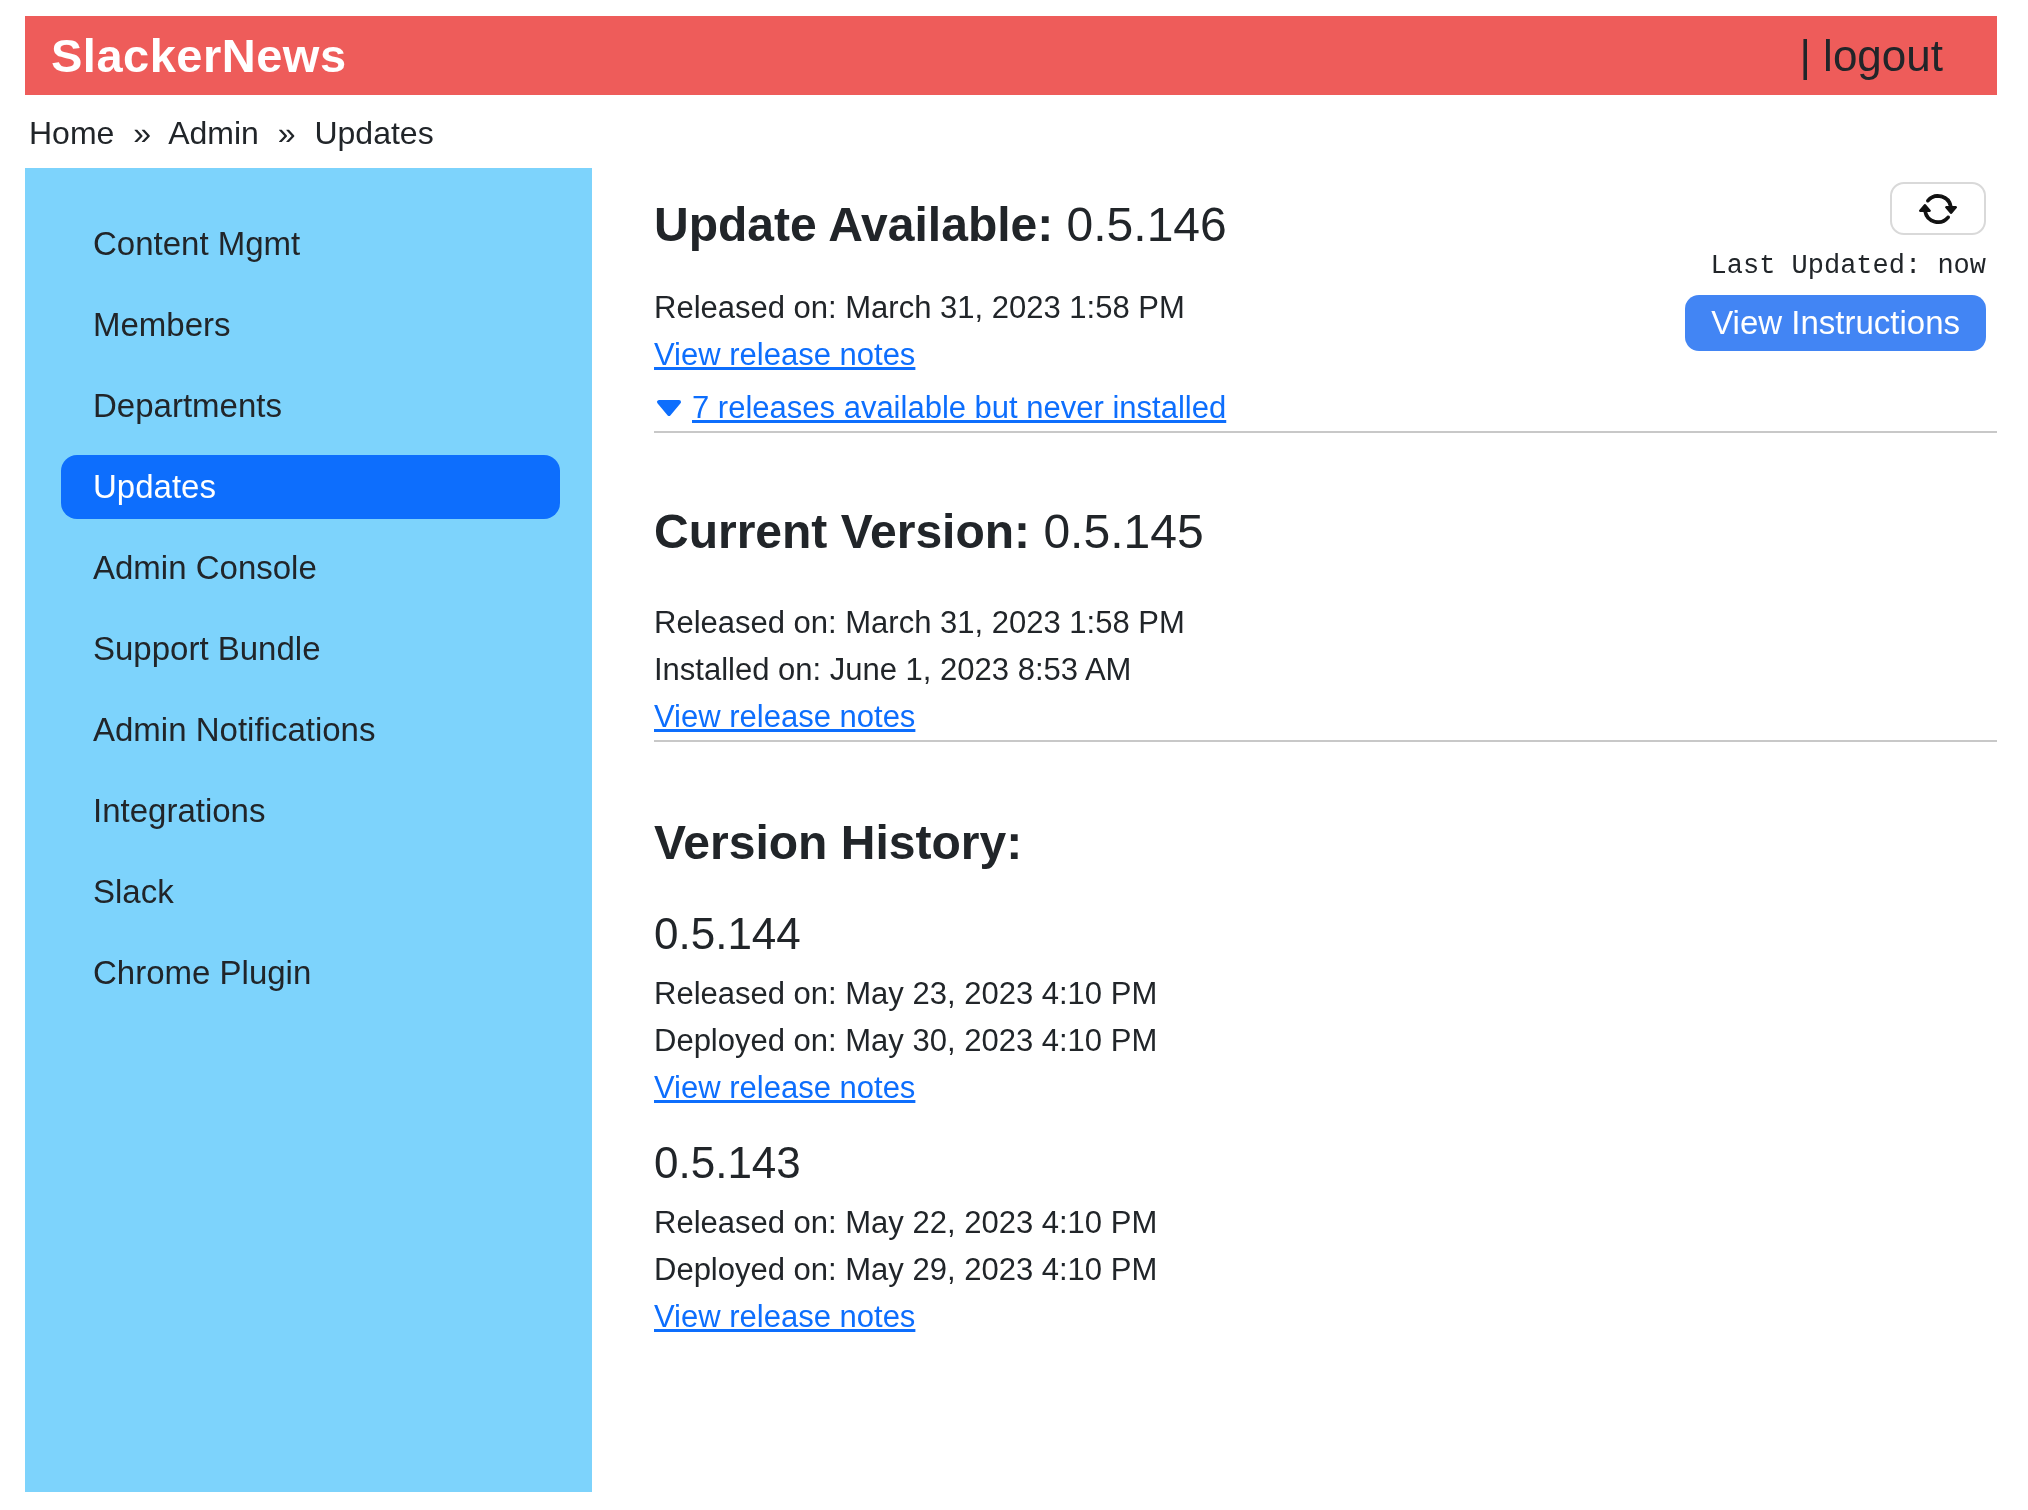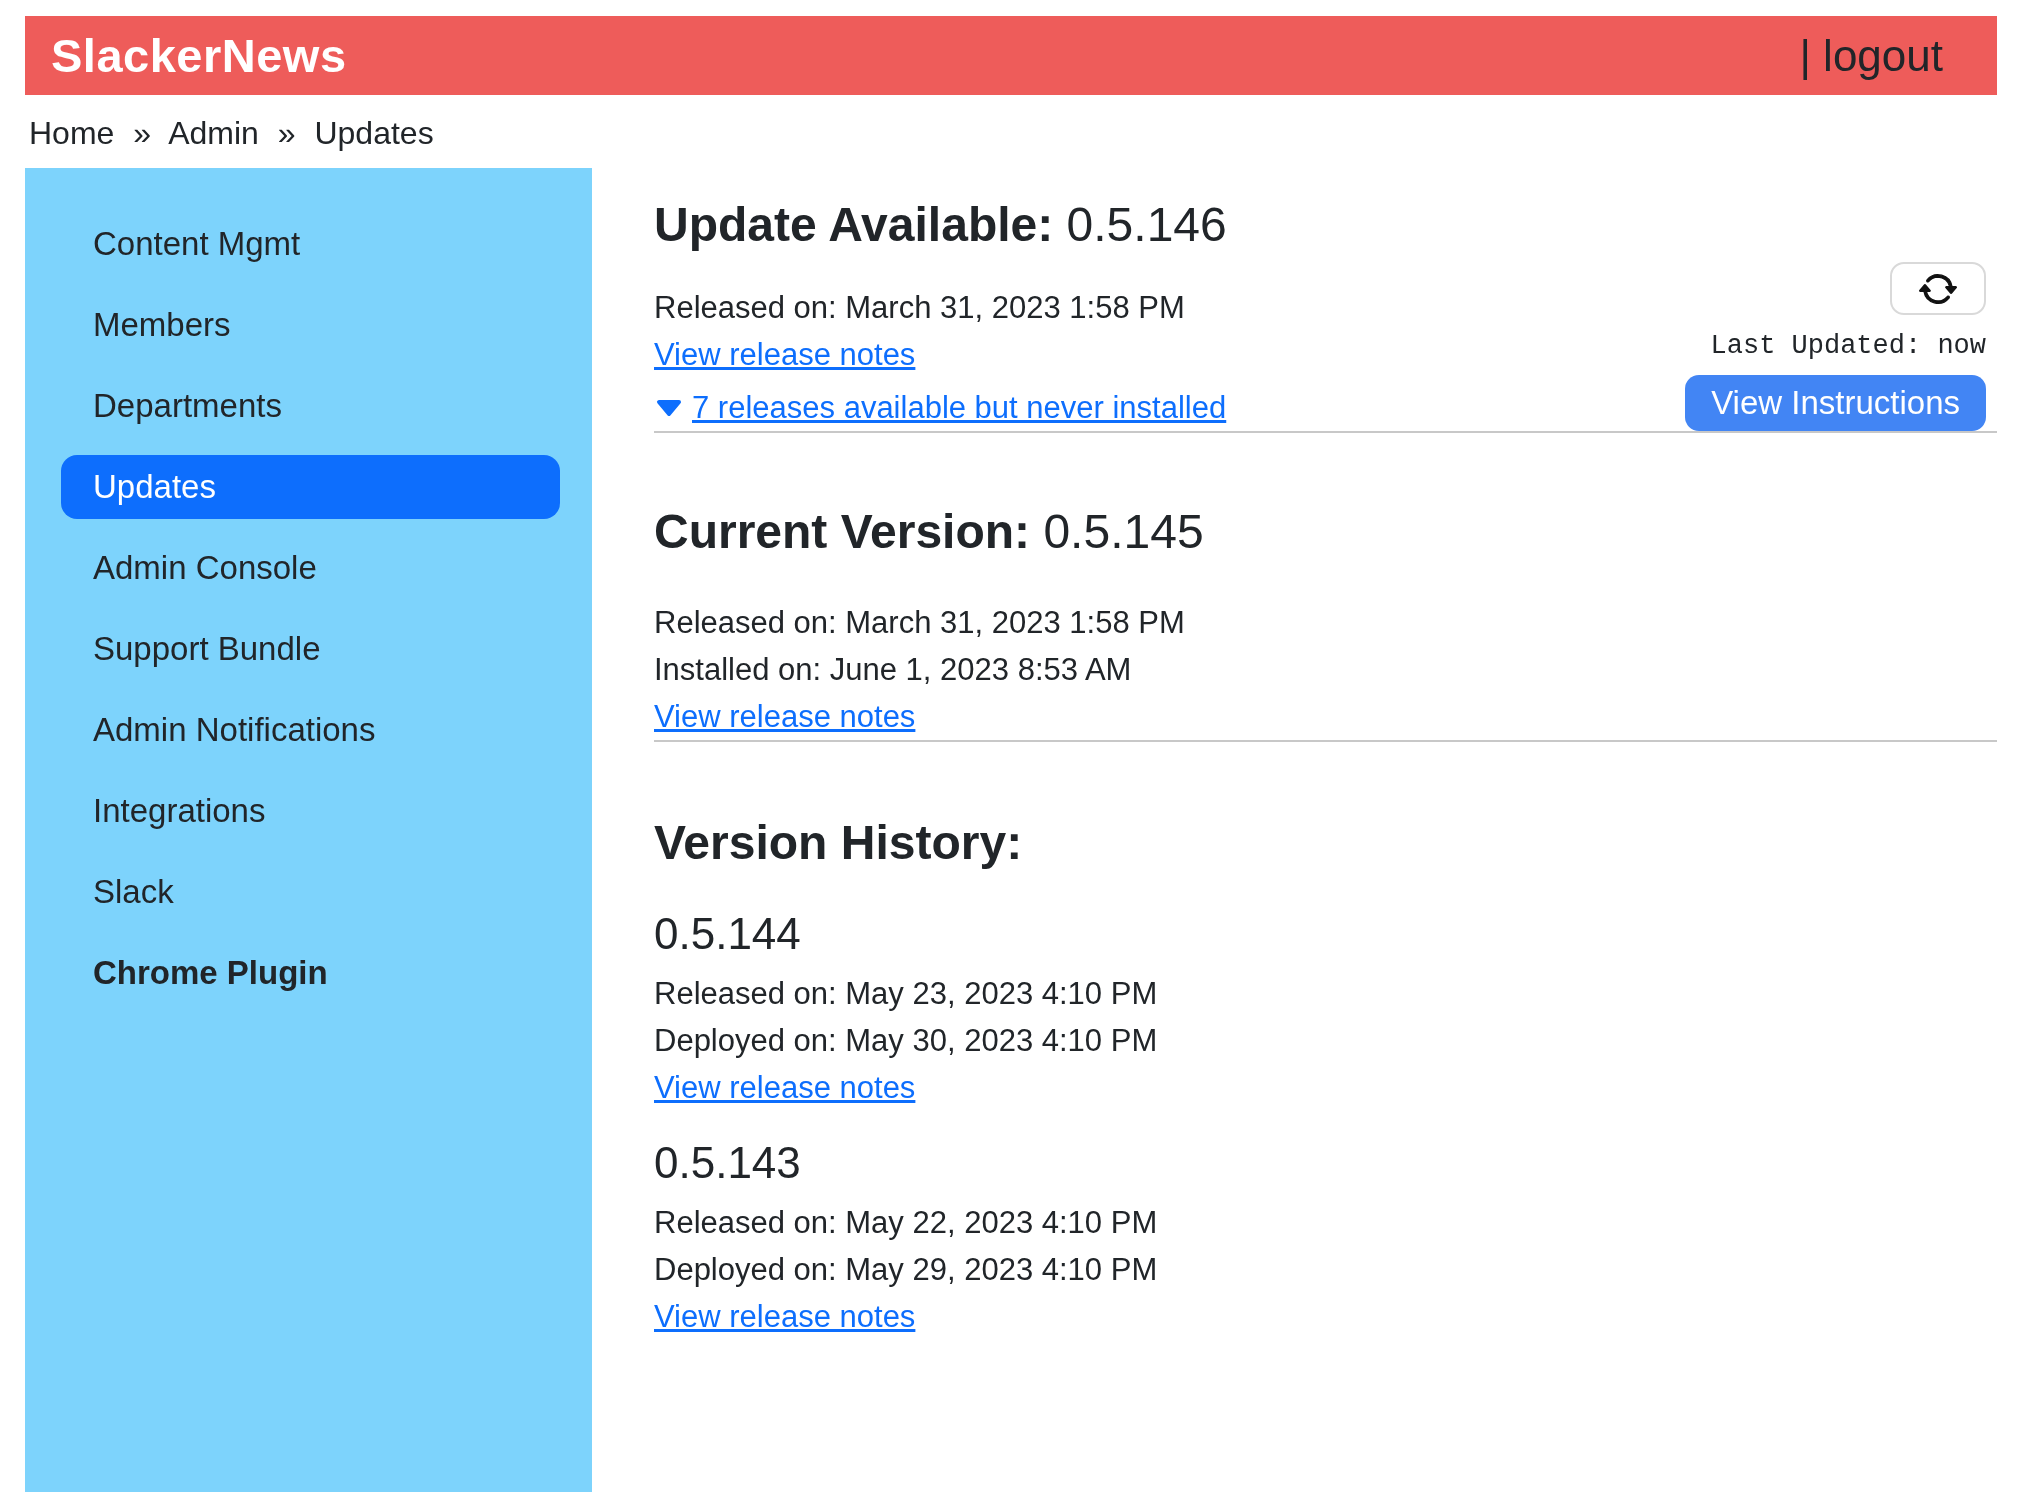--- a/index.html
+++ b/index.html
@@ -31,26 +31,26 @@
     width:567px;min-height:1324px;background:#7dd3fc;
     box-sizing:border-box;padding:44px 32px 40px 36px;flex:none;
   }
   .side-item{
     height:64px;display:flex;align-items:center;
     padding:0 32px;margin-bottom:17px;
     font-size:33px;font-weight:500;color:#212529;
     border-radius:16px;cursor:pointer;white-space:nowrap;
   }
   .side-item.active{background:#0d6efd;color:#fff;}
-  .side-item.bold{font-weight:700;}
+  .side-item.bold{font-weight:400;}
 
   .main{flex:1;margin-left:62px;padding-top:28px;min-width:0;}
 
   
-  .top-row{display:flex;justify-content:space-between;align-items:flex-end;}
+  .top-row{display:flex;justify-content:space-between;align-items:flex-start;}
   h1.sec-heading{margin:0;font-size:48px;line-height:58px;font-weight:700;}
   h1.sec-heading .value{font-weight:400;}
   .meta{font-size:31px;line-height:47px;}
   .mt-wide{margin-top:30px;}
   a.link{
     color:#0d6efd;text-decoration:underline;font-size:31px;line-height:47px;
     cursor:pointer;
   }
   .toggle-line{display:flex;align-items:center;margin-top:6px;}
   .toggle-line .caret{flex:none;margin-right:8px;display:inline-flex;cursor:pointer;}

